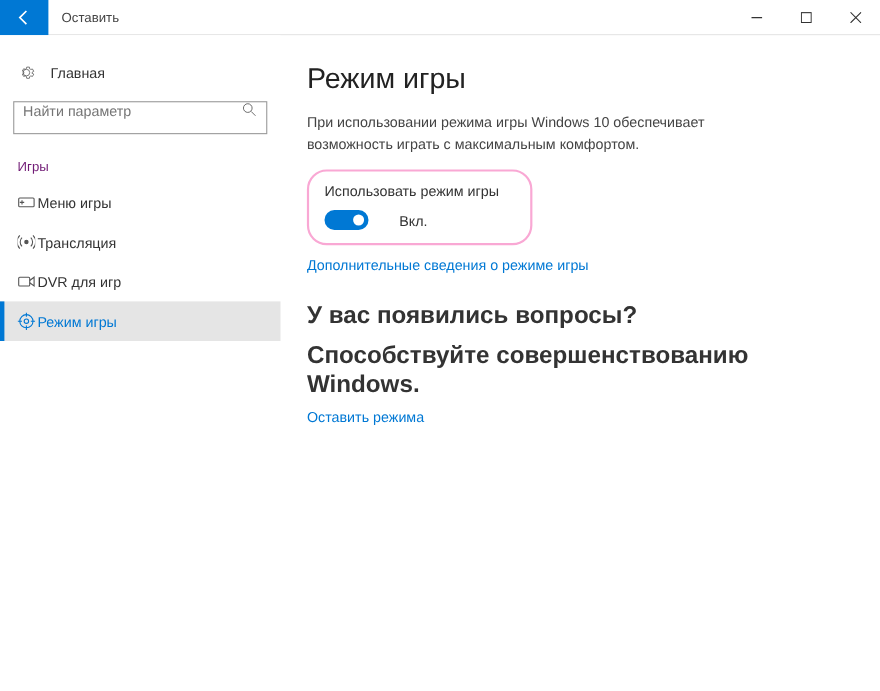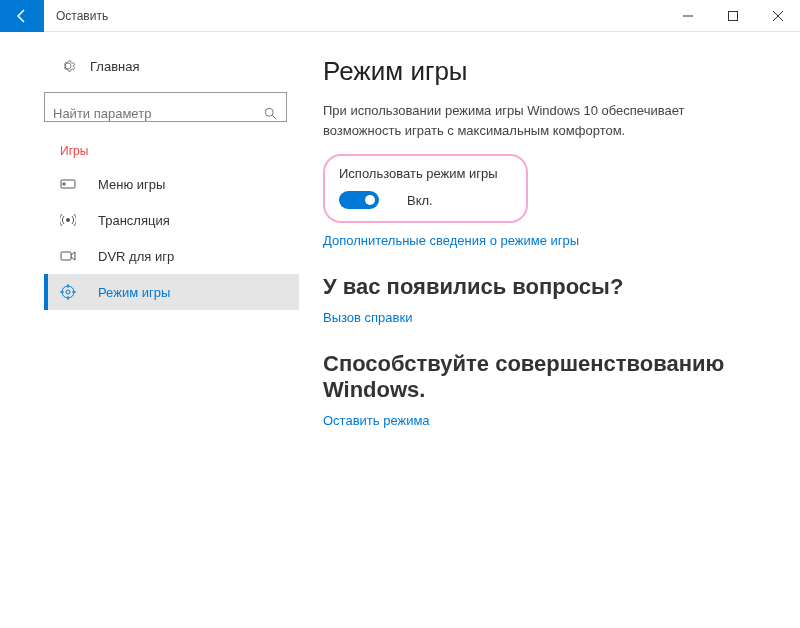--- a/index.html
+++ b/index.html
@@ -6,30 +6,30 @@
 body { background: #fff; width: 800px; height: 628px; overflow: hidden; }
 
 .titlebar { height: 32px; display: flex; align-items: center; background: #fff; border-bottom: 1px solid #e5e5e5; }
 .back-btn { width: 44px; height: 32px; background: #0078d4; display: flex; align-items: center; justify-content: center; cursor: pointer; }
 .back-btn svg { width: 16px; height: 16px; }
 .titlebar-title { font-size: 12px; color: #444; padding-left: 12px; flex: 1; }
 .titlebar-controls { display: flex; }
 .titlebar-btn { width: 45px; height: 32px; display: flex; align-items: center; justify-content: center; cursor: pointer; }
 .titlebar-btn svg { width: 10px; height: 10px; }
 
-.container { display: flex; height: calc(100% - 32px); padding-left: 44px; }
+.container { display: flex; height: calc(100% - 32px); }
 
 .sidebar { width: 255px; background: #fff; padding: 20px 0 0 0; }
 .home-item { display: flex; align-items: center; padding: 6px 16px; cursor: pointer; font-size: 13px; color: #333; gap: 14px; margin-bottom: 12px; }
 .home-item svg { width: 16px; height: 16px; }
-.search-box { margin: 0 12px 18px 0; height: 30px; border: 1px solid #999; display: flex; align-items: flex-end; padding: 0 8px; }
+.search-box { margin: 0 12px 18px 12px; height: 30px; border: 1px solid #999; display: flex; align-items: flex-start; padding: 0 8px; }
 .search-box input { border: none; outline: none; flex: 1; font-size: 13px; color: #666; background: transparent; }
 .search-box svg { width: 14px; height: 14px; }
-.section-label { font-size: 12px; color: #ef4444; padding: 4px 16px 8px; }
-.nav-item { display: flex; align-items: center; padding: 10px 16px; cursor: pointer; font-size: 13px; color: #333; gap: 22px; }
+.section-label { font-size: 12px; color: #701a75; padding: 4px 16px 8px; }
+.nav-item { display: flex; align-items: center; padding: 10px 16px; cursor: pointer; font-size: 13px; color: #333; gap: 2px; }
 .nav-item svg { width: 16px; height: 16px; flex-shrink: 0; }
 .nav-item.active { background: #e5e5e5; color: #0078d4; position: relative; }
 .nav-item.active::before { content: ''; position: absolute; left: 0; top: 0; bottom: 0; width: 4px; background: #0078d4; }
 
 .content { flex: 1; padding: 24px 30px 20px 24px; }
 .page-title { font-size: 26px; font-weight: 400; color: #222; margin-bottom: 14px; }
 .description { font-size: 13px; color: #444; line-height: 1.5; margin-bottom: 14px; max-width: 400px; }
 .highlight-box { border: 2px solid #f9a8d4; border-radius: 18px; padding: 10px 28px 12px 14px; display: inline-block; margin-bottom: 10px; }
 .toggle-label { font-size: 13px; color: #333; margin-bottom: 10px; }
 .toggle-row { display: flex; align-items: center; gap: 28px; }
@@ -130,18 +130,17 @@
         <div class="toggle">
           <div class="toggle-knob"></div>
         </div>
         <span class="toggle-state">Вкл.</span>
       </div>
     </div>
 
     <a class="link">Дополнительные сведения о режиме игры</a>
 
     <h2 class="section-heading">У вас появились вопросы?</h2>
-    <a class="link">Вызов справки</a>
 
     <h2 class="section-heading">Способствуйте совершенствованию Windows.</h2>
     <a class="link">Оставить режима</a>
   </div>
 </div>
 
 </body></html>

